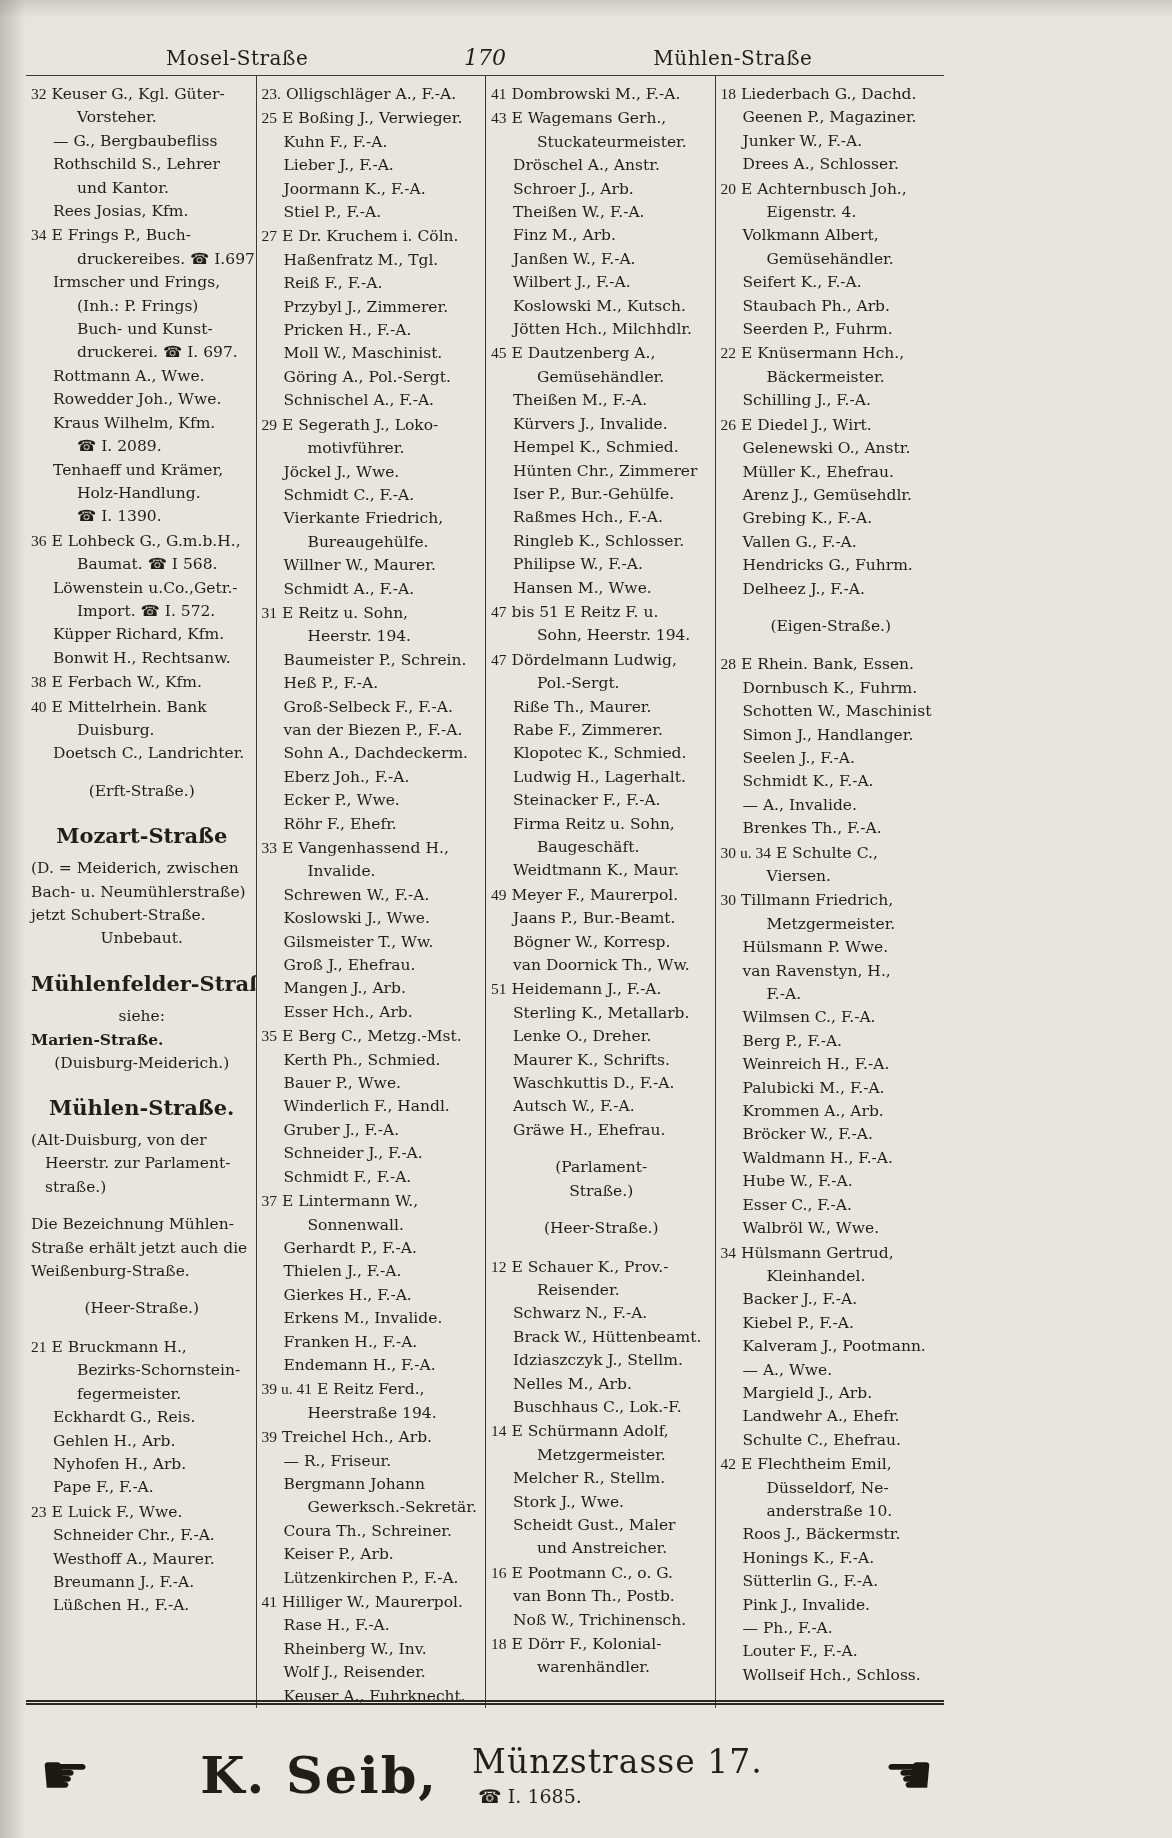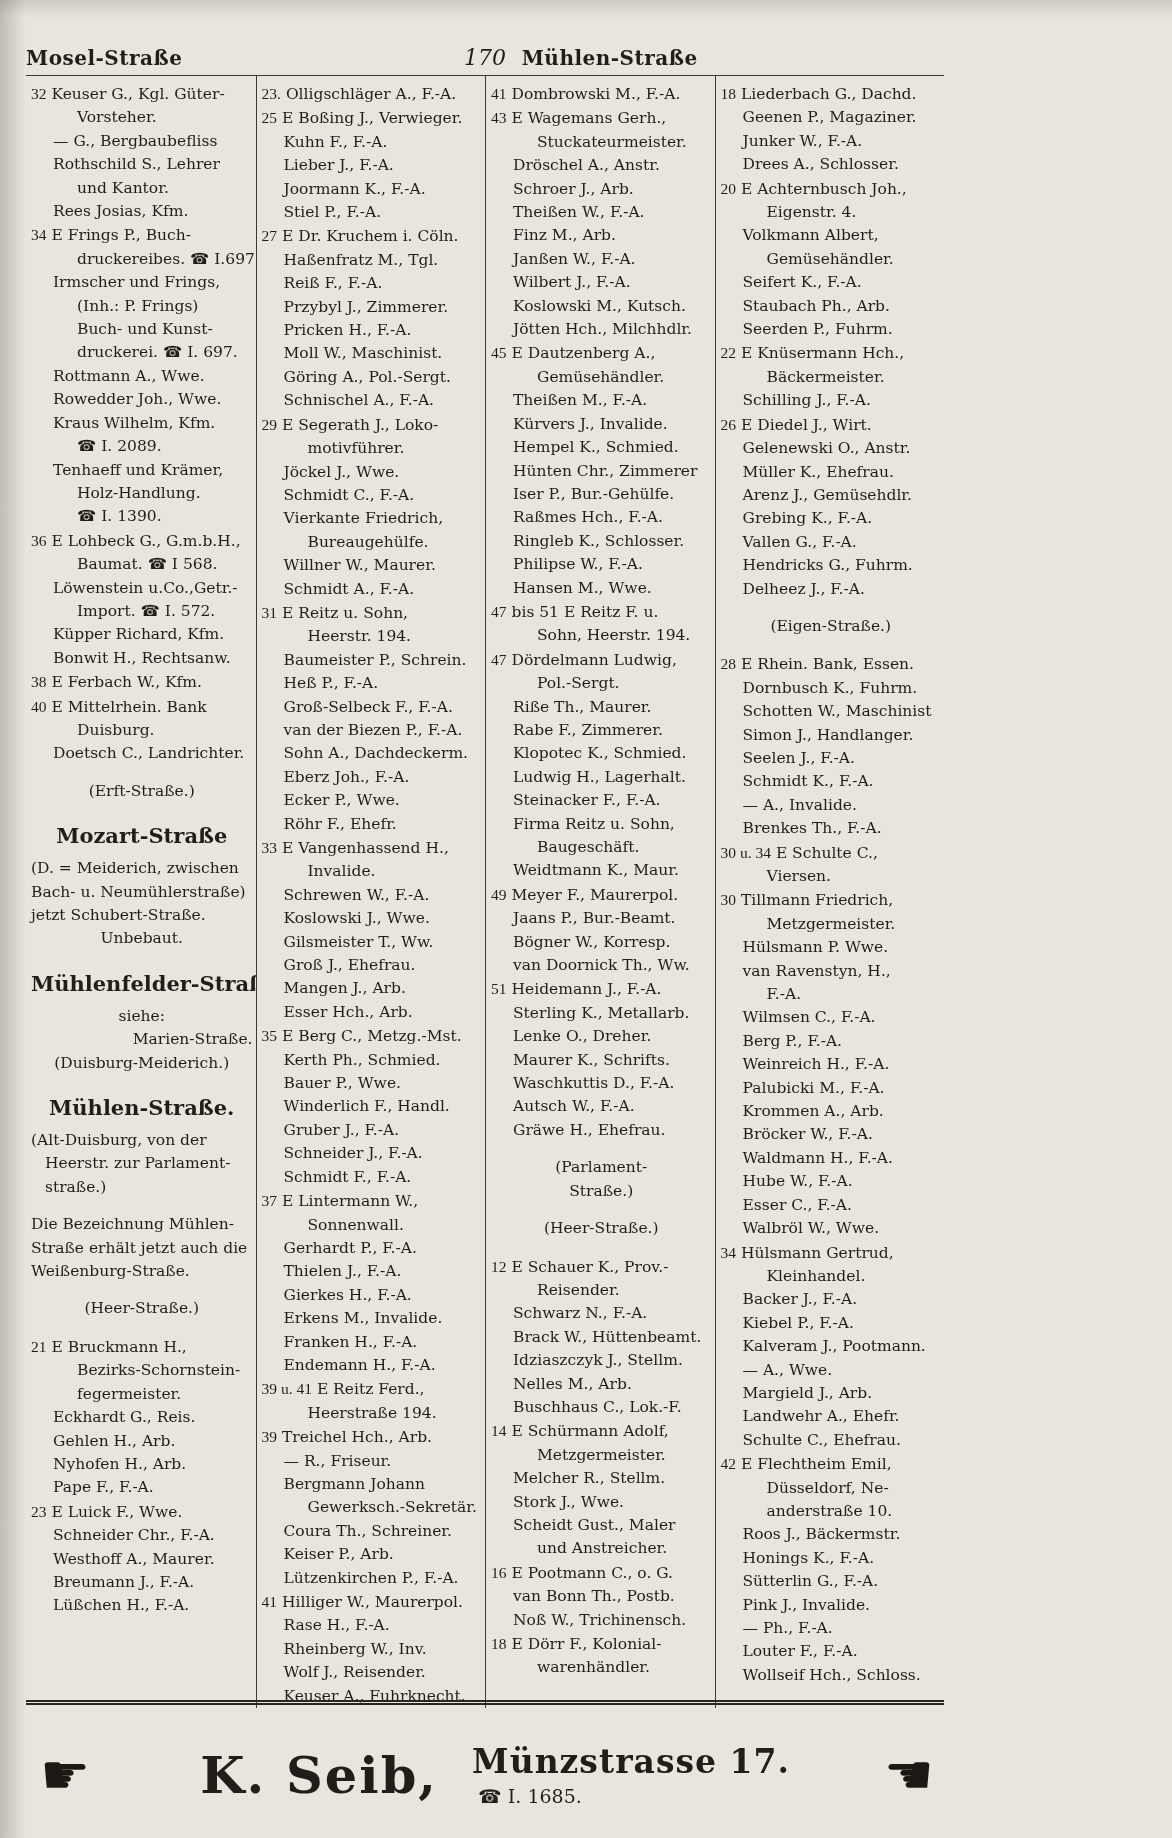--- a/index.html
+++ b/index.html
@@ -12,51 +12,51 @@
       linear-gradient(180deg, rgba(90,85,75,0.18) 0px, rgba(90,85,75,0) 18px),
       #e8e5de;
     font-family:"DejaVu Serif", serif;
     color:#211e19;
     overflow:hidden;
   }
   .content { position:absolute; left:26px; top:8px; width:918px; }
 
   
   .hdr { display:flex; align-items:flex-end; height:62px; padding-bottom:5px; }
-  .hdr-street { width:46%; font-weight:bold; font-size:20px; letter-spacing:0.5px; }
+  .hdr-street { width:46%; text-align:center; font-weight:normal; font-size:20px; letter-spacing:0.5px; }
   .hdr-num { width:8%; text-align:center; font-style:italic; font-size:22px; }
 
   
   .cols { display:flex; border-top:1.5px solid #3d3932; min-height:1622px; }
   .col { width:25%; box-sizing:border-box; padding:6px 3px 0 5px; overflow:hidden; }
   .col + .col { border-left:1.5px solid #3d3932; }
 
   .ln { font-size:15.5px; line-height:23.4px; white-space:nowrap; }
   .ln .num { margin-right:5px;font-family:Liberation Serif, serif; }
   .nonum { padding-left:22px; }
   .cont  { padding-left:46px; }
   .ctr   { text-align:center; }
-  .ctrb  { text-align:right; font-weight:normal; }
+  .ctrb  { text-align:left; font-weight:bold; }
   .head  { text-align:center; font-weight:bold; font-size:21px; line-height:26px; margin:6px 0 8px; }
   .para  { padding-left:0; }
   .para1 { padding-left:14px; }
   .gap   { height:14px; }
 
   
   .footer {
     position:absolute; left:26px; top:1700px; width:918px; height:138px;
     border-top:5px double #2a2620;
     box-sizing:border-box;
     display:flex; align-items:center;
     padding:6px 10px 0 14px;
   }
   .hand { font-size:56px; line-height:1; color:#1c1914; }
   .ad-name { font-size:51px; font-weight:bold; letter-spacing:2px; margin-left:110px; }
   .ad-right { margin-left:34px; display:flex; flex-direction:column; align-items:flex-start; }
-  .ad-addr { font-size:33px; font-weight:bold; letter-spacing:1px; }
+  .ad-addr { font-size:33px; font-weight:normal; letter-spacing:1px; }
   .ad-phone { font-size:19px; margin-top:4px; padding-left:6px; }
   .hand-r { margin-left:auto; }
 </style>
 </head>
 <body>
 
 <div class="page">
   <div class="content">
 
     <div class="hdr">

